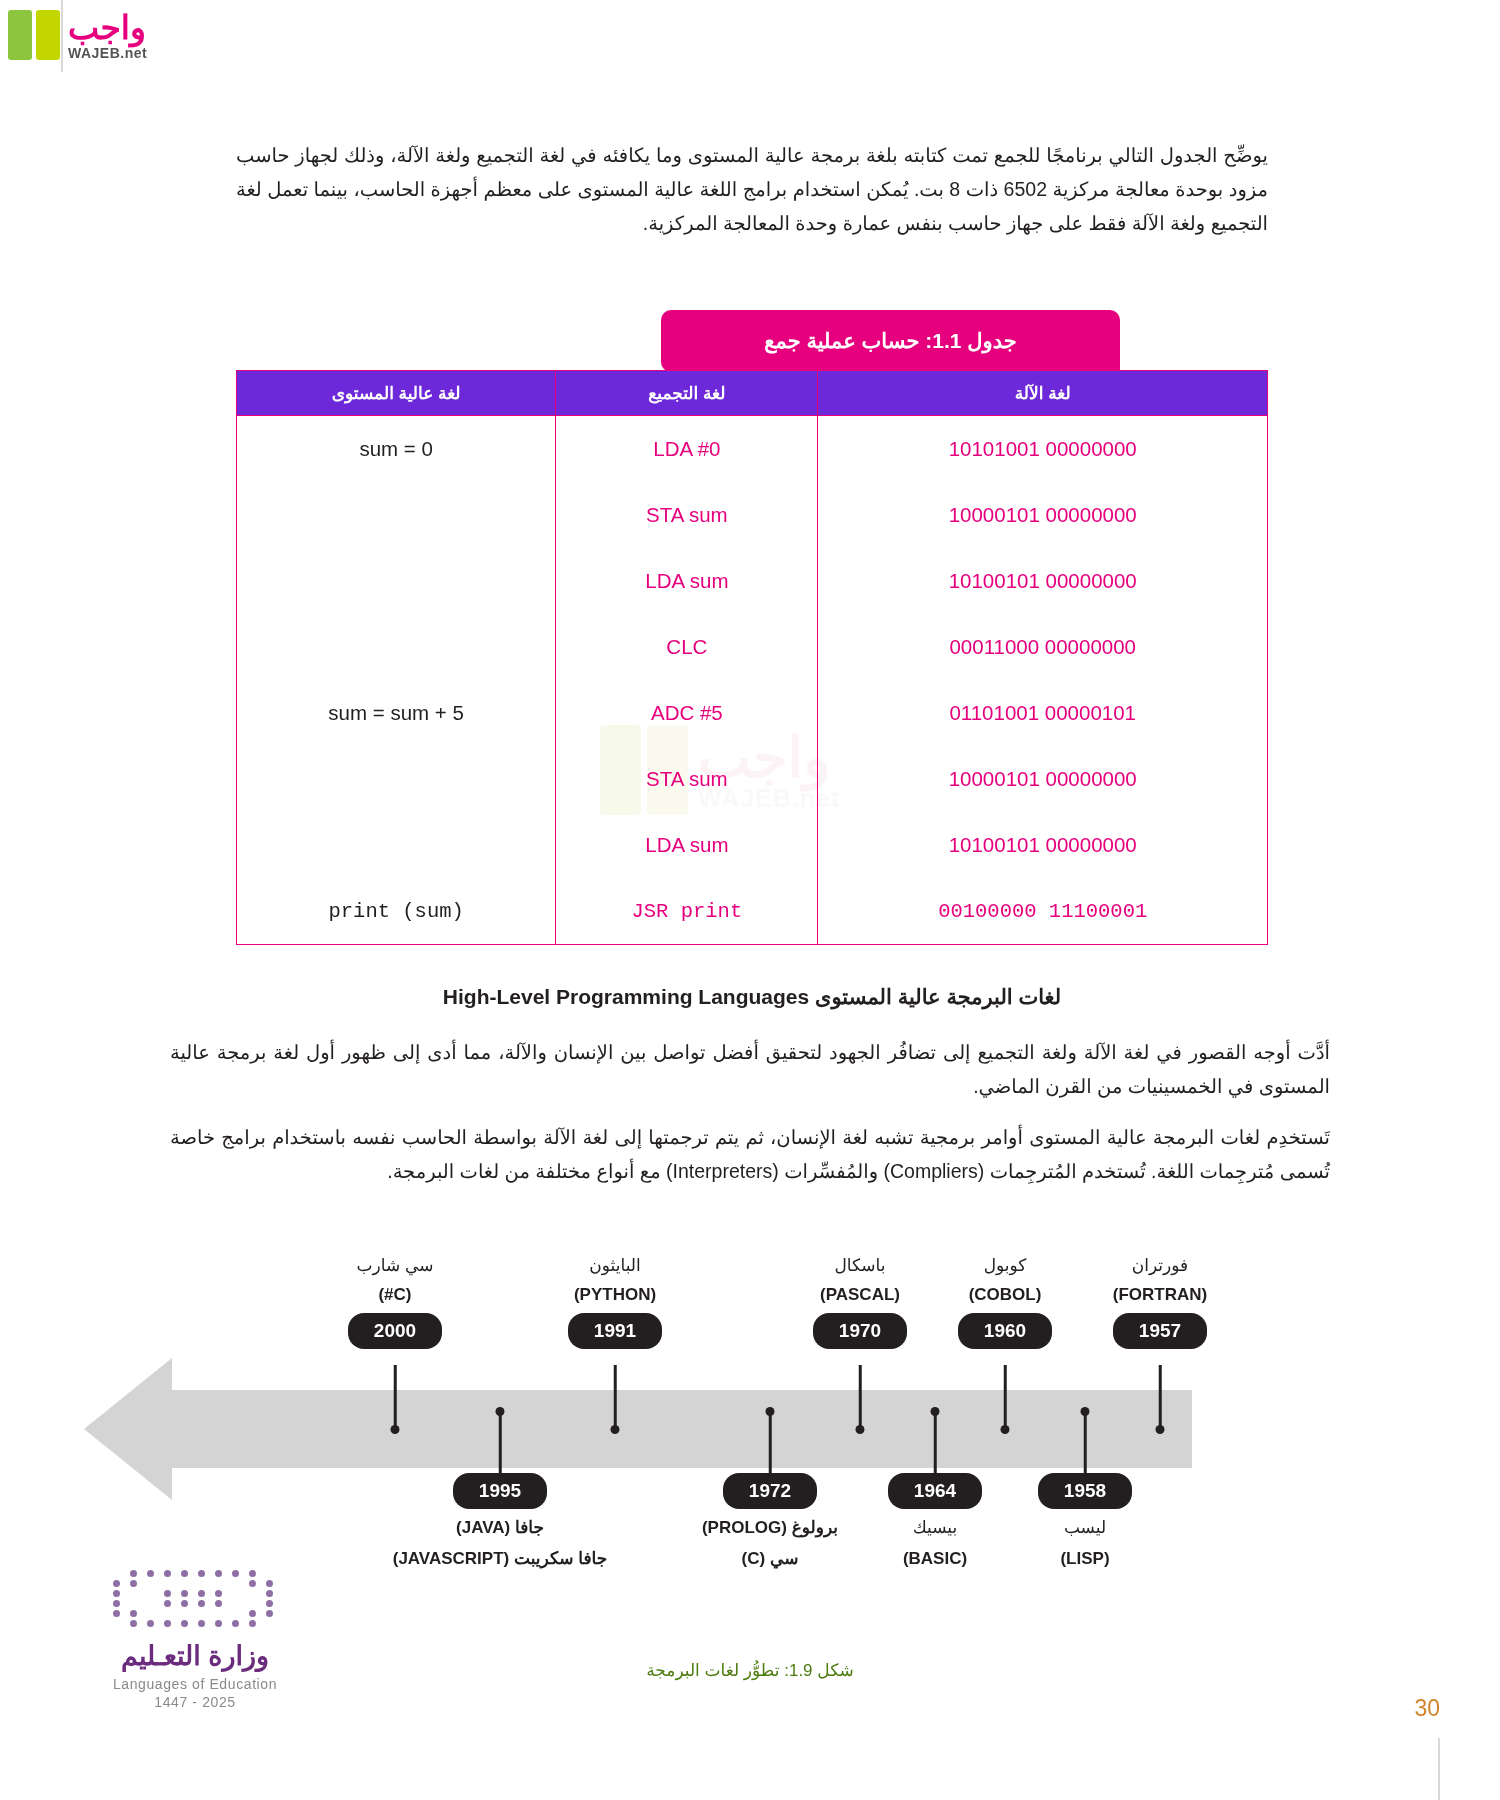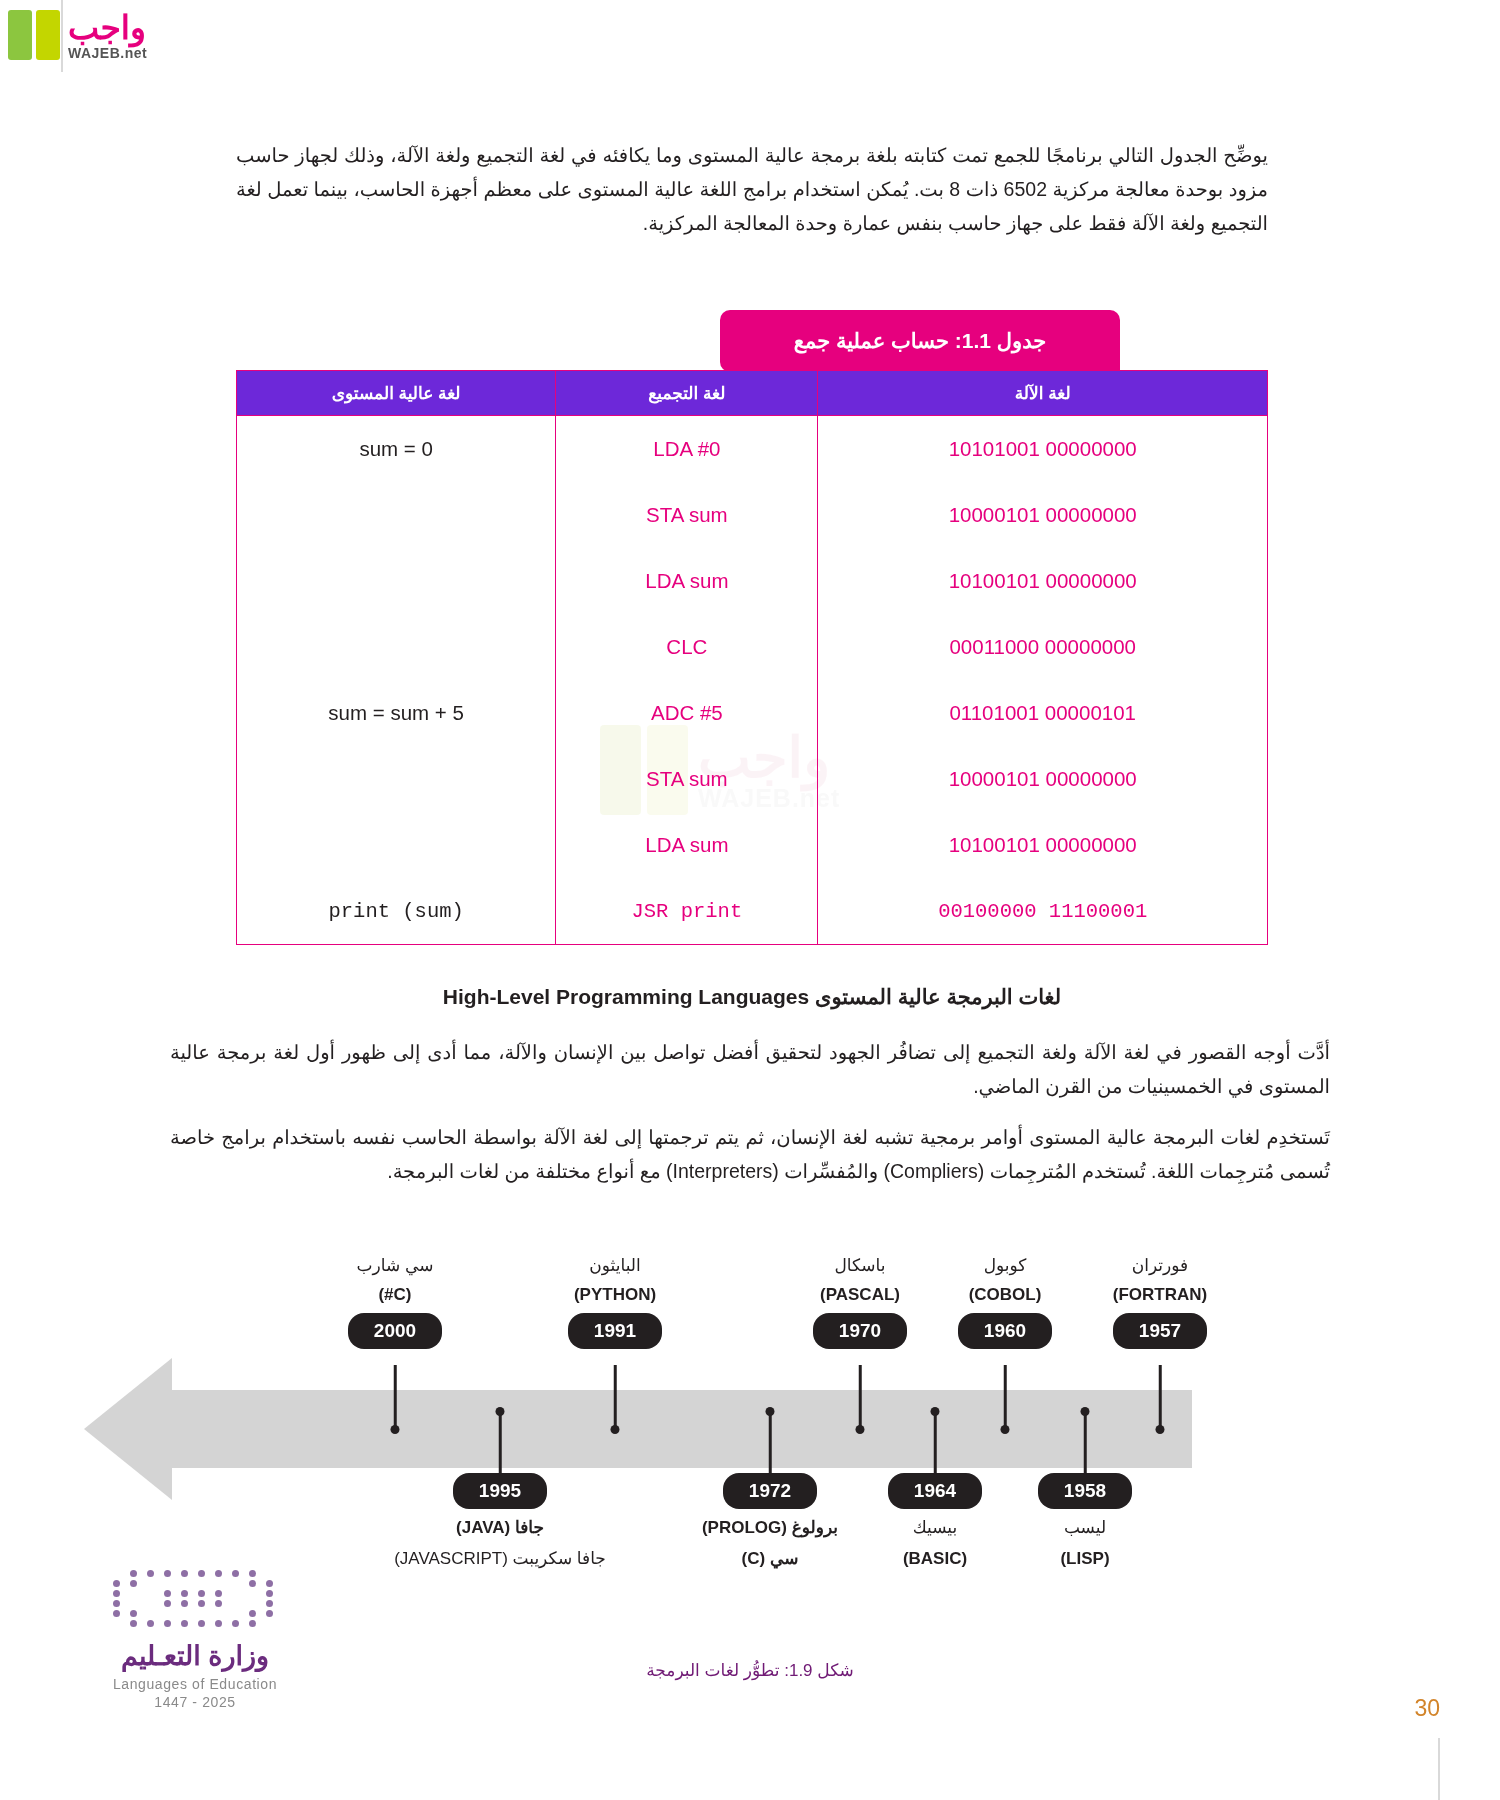--- a/index.html
+++ b/index.html
@@ -93,21 +93,21 @@
     top: 138px;
     right: 232px;
     width: 1032px;
   }
 
   
   .table-caption {
     position: absolute;
     top: 310px;
     right: 380px;
-    width: 400px;
+    width: 459px;
     height: 62px;
     background: #e6007e;
     border-radius: 10px 10px 0 10px;
     color: #ffffff;
     font-size: 21px;
     font-weight: bold;
     display: flex;
     align-items: center;
     justify-content: center;
     direction: rtl;
@@ -297,21 +297,21 @@
   .tl-top .tl-label { margin-bottom: 6px; }
   .tl-bottom { top: 218px; }
   .tl-bottom .tl-label { margin-top: 8px; }
 
   .fig-caption {
     position: absolute;
     top: 1660px;
     right: 0;
     width: 1500px;
     text-align: center;
-    color: #701a75;
+    color: #4d7c0f;
     font-size: 17px;
     direction: rtl;
   }
 
   
   .moe {
     position: absolute;
     bottom: 90px;
     left: 80px;
     width: 230px;
@@ -493,21 +493,21 @@
     <div class="dot" style="top:170px;"></div>
   </div>
 
   <div class="tl-item tl-bottom" style="left: 215px;">
     <div class="stem" style="top:-60px; height:62px;"></div>
     <div class="dot" style="top:-66px;"></div>
     <div><span class="year-pill">1995</span></div>
     <div class="tl-label" style="font-weight:bold">
       <span>جافا</span> <span>(JAVA)</span>
     </div>
-    <div class="tl-label" style="font-weight:normal">
+    <div class="tl-label" style="font-weight:bold">
       <span>جافا سكريبت</span> <span>(JAVASCRIPT)</span>
     </div>
   </div>
 
   <div class="tl-item tl-bottom" style="left: 485px;">
     <div class="stem" style="top:-60px; height:62px;"></div>
     <div class="dot" style="top:-66px;"></div>
     <div><span class="year-pill">1972</span></div>
     <div class="tl-label" style="font-weight:bold">
       <span>برولوغ</span> <span>(PROLOG)</span>

